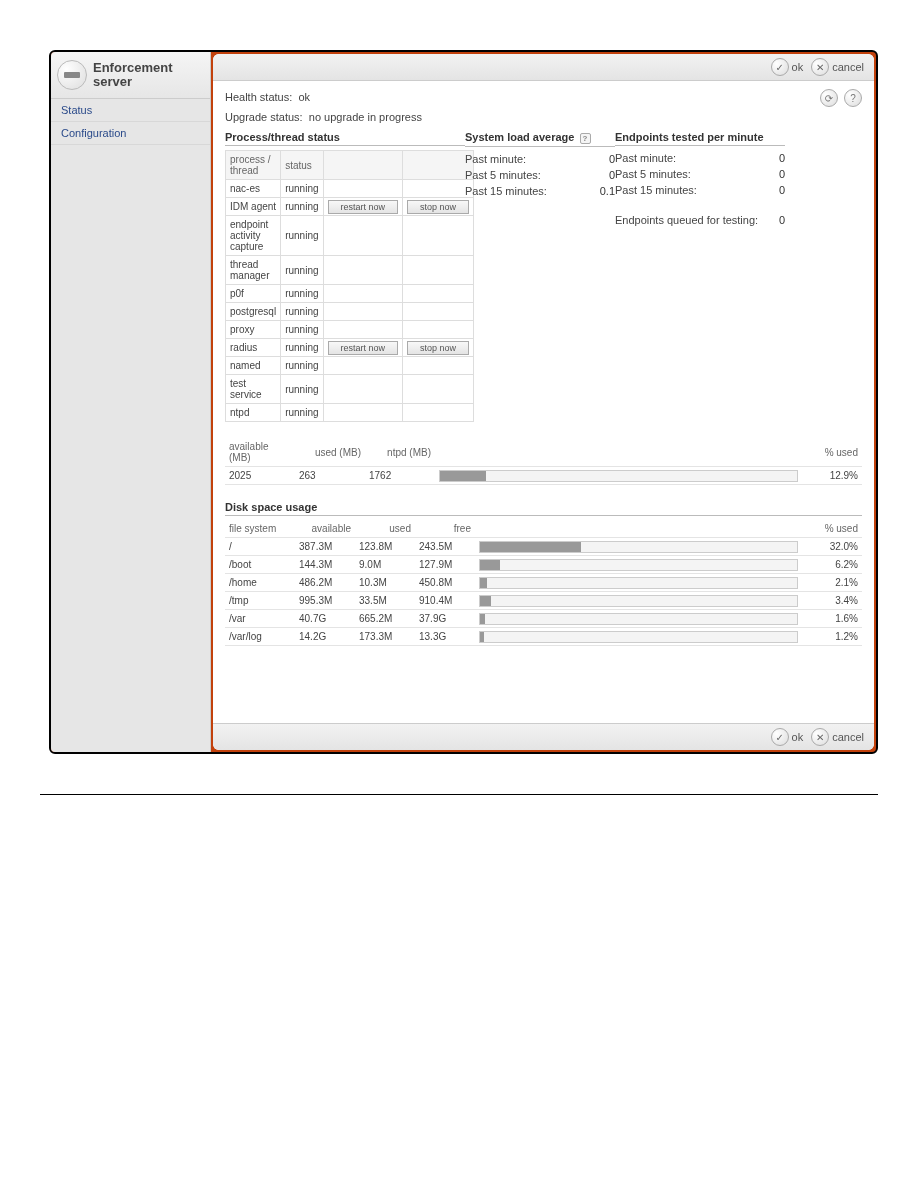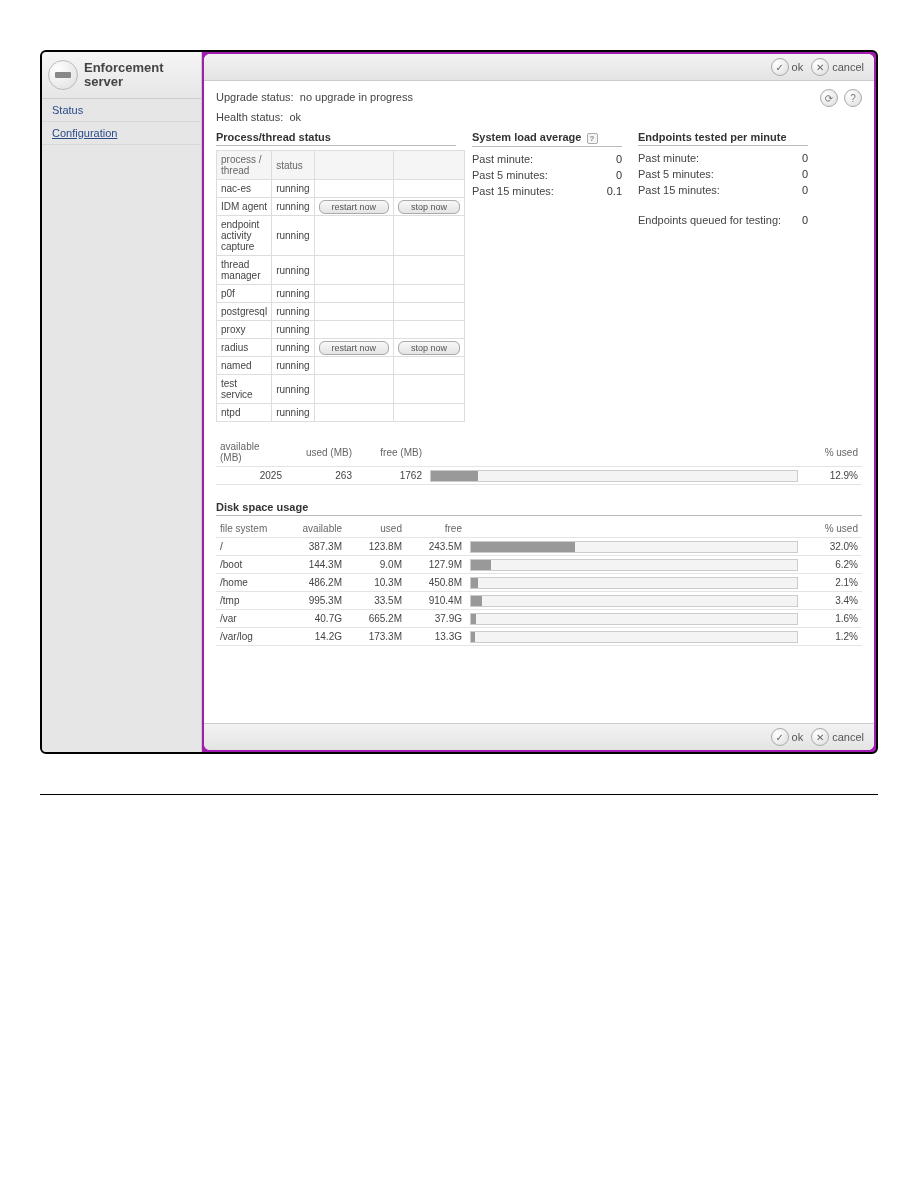--- a/index.html
+++ b/index.html
@@ -11,22 +11,23 @@
     background: #fff;
   }
   .page {
     width: 918px;
     margin: 0 auto;
     padding: 50px 40px 40px 40px;
   }
   .app-window {
     border: 2px solid #000;
     border-radius: 6px;
-    background: #a21caf;
+    background: #c2410c;
     overflow: hidden;
+    margin-left: 9px;
   }
   .app-inner {
     display: flex;
     min-height: 700px;
   }
   .sidebar {
     width: 160px;
     background: #e6e6e6;
     border-right: 1px solid #ccc;
     flex-shrink: 0;
@@ -69,21 +70,21 @@
   .sidebar-nav {
     padding: 0;
   }
   .sidebar-item {
     padding: 5px 10px;
     font-size: 11px;
     color: #2a4a8a;
     cursor: pointer;
     border-bottom: 1px solid #d8d8d8;
   }
-  .sidebar-item.underline { text-decoration: underline; }
+  .sidebar-item.underline { }
   .main {
     flex: 1;
     background: #fff;
     border-radius: 6px;
     margin: 2px;
     display: flex;
     flex-direction: column;
   }
   .topbar, .bottombar {
     background: linear-gradient(#f2f2f2, #e4e4e4);
@@ -142,21 +143,21 @@
     color: #777;
     cursor: pointer;
   }
   .status-line {
     margin: 2px 0 8px 0;
     font-size: 11px;
     color: #444;
   }
   .section-row {
     display: flex;
-    gap: 16px;
+    gap: 0;
     margin-top: 4px;
   }
   .section-col { flex: 0 0 auto; }
   .section-col.proc { width: 240px; }
   .section-col.load { width: 150px; }
   .section-col.epm  { width: 170px; }
   .section-title {
     font-weight: bold;
     font-size: 11px;
     border-bottom: 1px solid #bbb;
@@ -202,21 +203,21 @@
   .proc-table th {
     background: #f5f5f5;
     font-weight: normal;
     color: #666;
   }
   .mini-btn {
     font-size: 9px;
     padding: 1px 12px;
     background: linear-gradient(#f8f8f8, #e4e4e4);
     border: 1px solid #aaa;
-    border-radius: 6px;
+    border-radius: 0;
     color: #555;
     cursor: pointer;
     white-space: nowrap;
   }
   .wide-section {
     margin-top: 16px;
   }
   .wide-title {
     font-weight: bold;
     font-size: 11px;
@@ -235,21 +236,21 @@
     padding: 3px 4px;
     font-size: 10px;
     color: #444;
   }
   .mem-table th, .disk-table th {
     font-weight: normal;
     color: #666;
     text-align: right;
   }
   .mem-table th:first-child, .disk-table th:first-child { text-align: left; }
-  .num { text-align: right; }
+  .num { text-align: left; }
   .bar-cell {
     padding: 2px 4px !important;
   }
   .bar-outer {
     width: 100%;
     height: 12px;
     background: #f4f4f4;
     border: 1px solid #ccc;
     position: relative;
   }
@@ -295,26 +296,26 @@
           </span>
         </div>
 
         <div class="content">
           <div class="icon-row">
             <span class="icon-small">⟳</span>
             <span class="icon-small">?</span>
           </div>
 
           <div class="status-line">
+            <span>Health status:</span>
+            &nbsp;<span>ok</span>
+          </div>
+          <div class="status-line">
             <span>Upgrade status:</span>
             &nbsp;<span>no upgrade in progress</span>
-          </div>
-          <div class="status-line">
-            <span>Health status:</span>
-            &nbsp;<span>ok</span>
           </div>
 
           <div class="section-row">
 
             <div class="section-col proc">
               <div class="section-title">Process/thread status</div>
               <table class="proc-table">
                 <thead>
                   <tr>
                     <th>process / thread</th>
@@ -444,21 +445,21 @@
                 <col style="width:70px">
                   <col style="width:70px">
                   <col style="width:70px">
                   <col>
                   <col style="width:60px">
               </colgroup>
               <thead>
                 <tr>
                   <th class="num">available (MB)</th>
                   <th class="num">used (MB)</th>
-                  <th class="num">free (MB)</th>
+                  <th class="num">ntpd (MB)</th>
                   <th></th>
                   <th class="pct">% used</th>
                 </tr>
               </thead>
               <tbody>
                 <tr>
                   <td class="num">2025</td>
                   <td class="num">263</td>
                   <td class="num">1762</td>
                   <td class="bar-cell">

